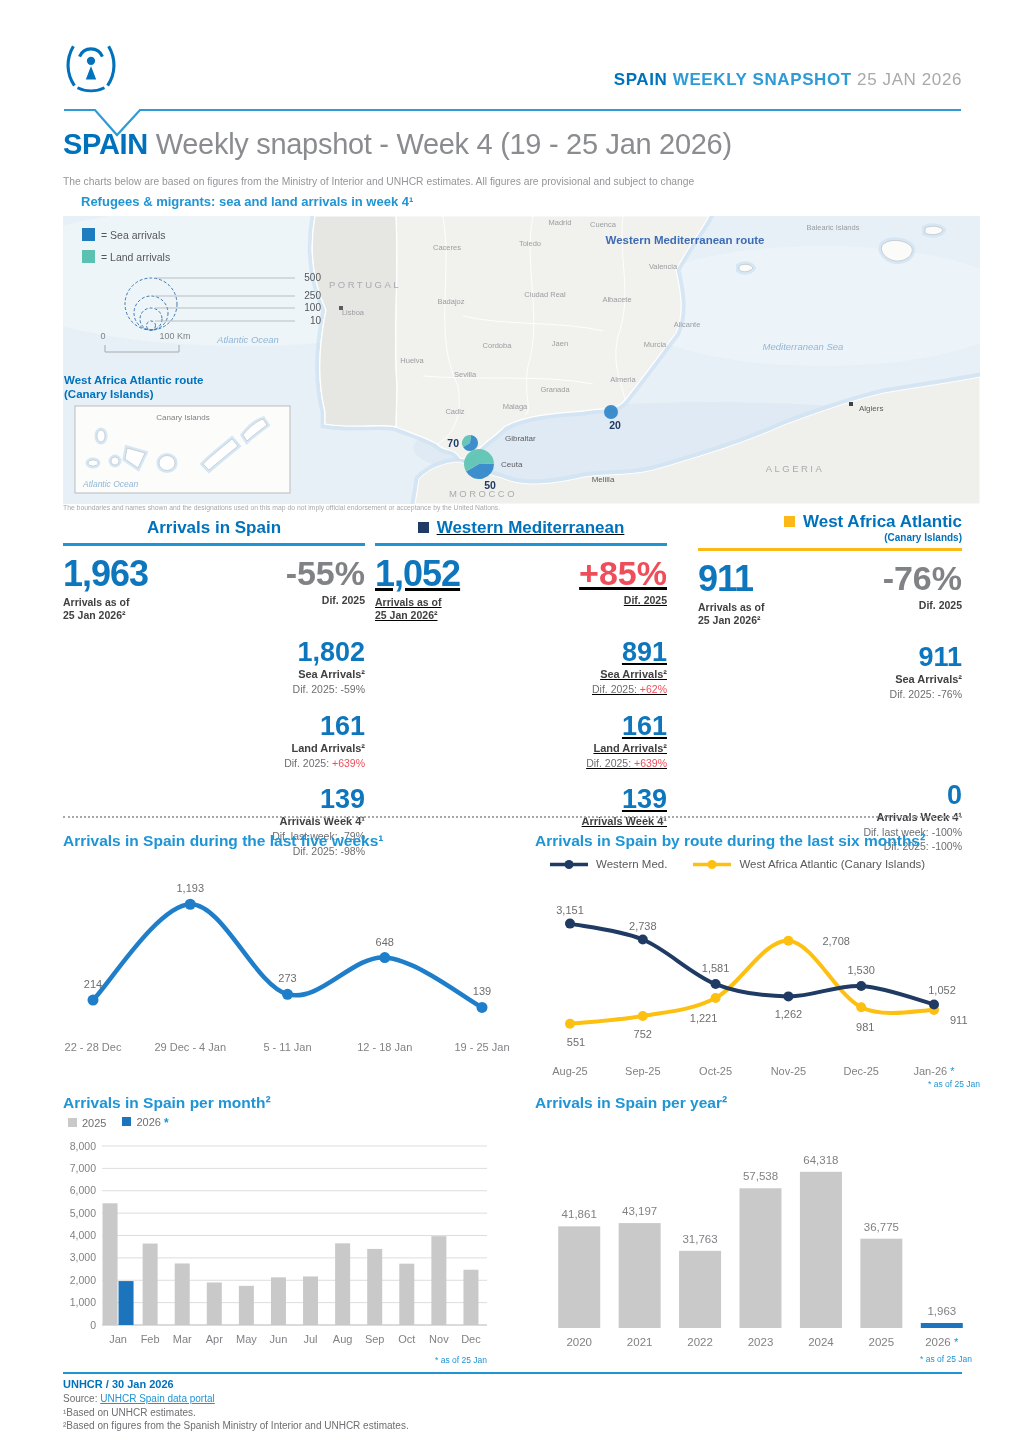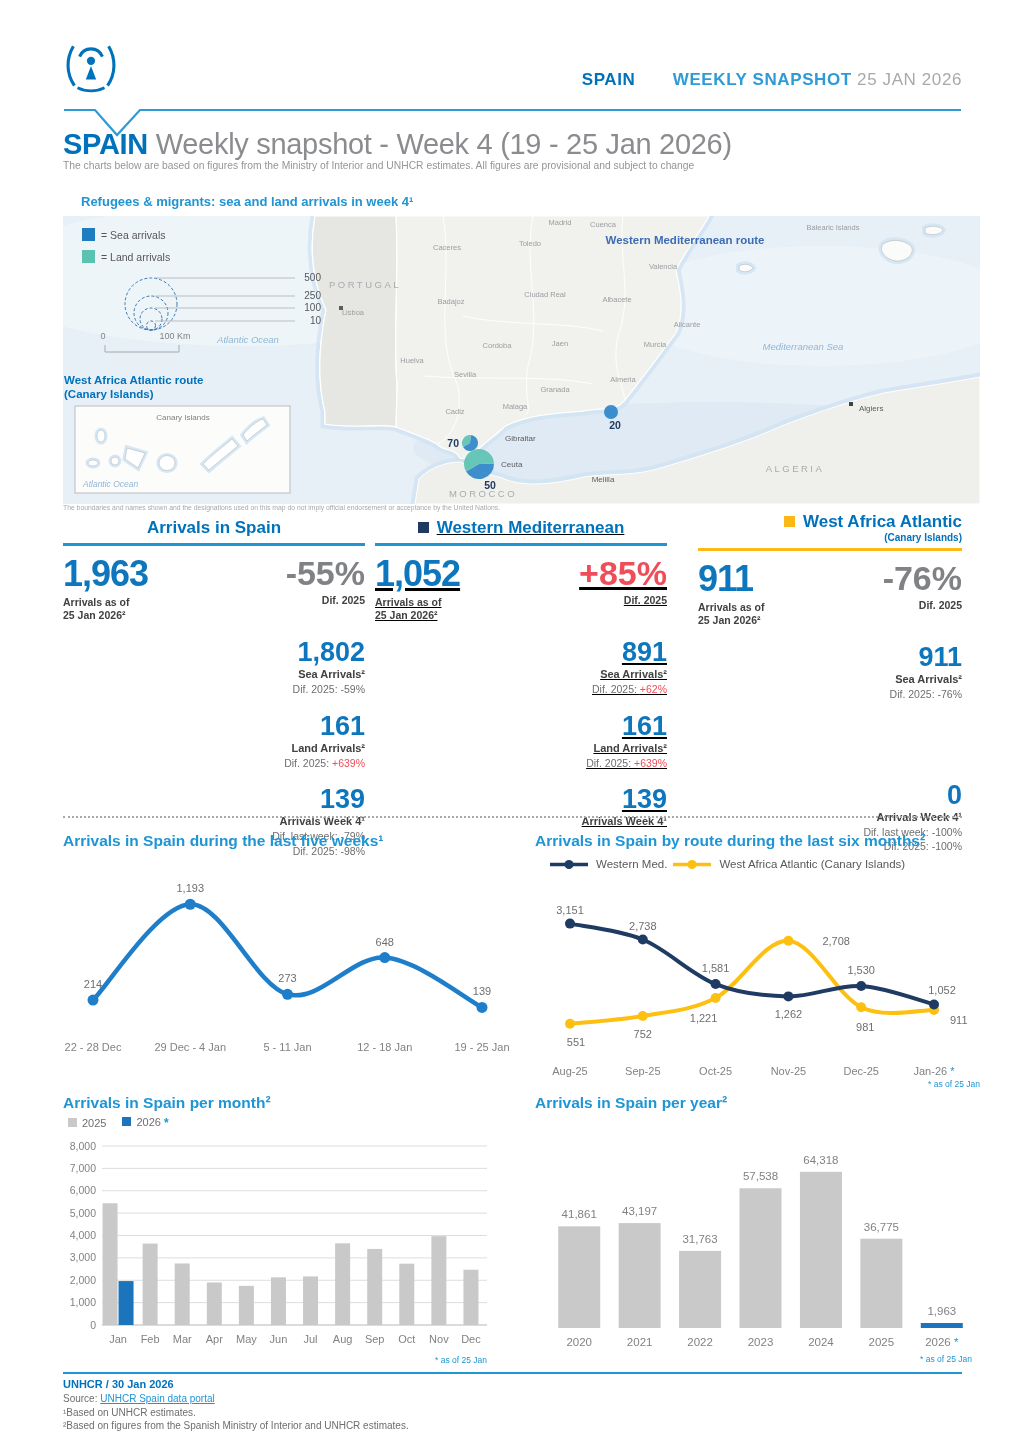--- a/index.html
+++ b/index.html
@@ -7,28 +7,28 @@
        font-family:"Liberation Sans",sans-serif;overflow:hidden;}
   .abs{position:absolute;}
 
   
   #logo{left:63px;top:38px;display:flex;align-items:flex-start;}
   #logo-text{margin-left:8px;}
   #logo-word{font-size:37px;font-weight:bold;color:#0072BC;line-height:.95;letter-spacing:-.5px;}
   #logo-tag{font-size:9.5px;font-weight:bold;color:#0072BC;margin-top:2px;}
   #header-right{right:62px;top:70px;font-size:17px;letter-spacing:.6px;white-space:nowrap;}
   #header-right .hs{color:#0072BC;font-weight:bold;}
-  #header-right .hm{color:#2E9BD6;font-weight:bold;padding-left:32px;}
+  #header-right .hm{color:#2E9BD6;font-weight:bold;}
   #header-right .hd{color:#A7A9AC;}
 
   
   #main-title{left:63px;top:128px;font-size:29px;letter-spacing:-.3px;white-space:nowrap;}
   #main-title .ts{color:#0072BC;font-weight:bold;}
   #main-title .tr2{color:#8A8C8F;font-weight:400;}
-  #main-sub{left:63px;top:160px;font-size:10.3px;color:#939598;}
+  #main-sub{left:63px;top:176px;font-size:10.3px;color:#939598;}
 
   
   #map-title{left:63px;top:194px;font-size:13px;font-weight:bold;color:#2095D4;margin-left:18px;}
   #map{left:63px;top:216px;}
   #map-disclaimer{left:63px;top:504px;font-size:6.8px;color:#A7A9AC;}
 
   text.m-city{font-size:7.5px;fill:#9B9DA0;}
   text.m-place{font-size:8px;fill:#5B5C5E;}
   text.m-country{font-size:9.5px;fill:#A9ABAE;letter-spacing:2.5px;}
   text.m-ocean{font-size:9.5px;fill:#91B6D6;font-style:italic;}
@@ -63,21 +63,21 @@
 
   #divider{left:63px;top:816px;width:899px;border-top:2px dotted #A7A9AC;}
 
   
   .chart-title{position:absolute;font-size:15.5px;font-weight:bold;color:#2095D4;white-space:nowrap;}
   #ctA{left:63px;top:832px;} #ctB{left:535px;top:832px;}
   #ctC{left:63px;top:1094px;} #ctD{left:535px;top:1094px;}
   #chartA{left:55px;top:858px;} #chartB{left:528px;top:884px;}
   #chartC{left:58px;top:1134px;} #chartD{left:535px;top:1108px;}
 
-  #legendB{left:548px;top:858px;display:flex;gap:4px;align-items:center;
+  #legendB{left:548px;top:858px;display:flex;gap:24px;align-items:center;
            font-size:11.5px;color:#58595B;white-space:nowrap;}
   .lg-item{display:flex;align-items:center;gap:6px;}
   #legendC{left:68px;top:1116px;display:flex;gap:16px;align-items:center;
            font-size:11px;color:#6D6E71;}
   .lg-sq{display:inline-block;width:9px;height:9px;margin-right:5px;}
   .lg-star{color:#2095D4;font-weight:bold;vertical-align:top;font-size:12px;}
 
   text.ch-lbl{font-size:11px;fill:#6D6E71;}
   text.ch-x{font-size:11px;fill:#808285;}
   text.ch-y{font-size:10.5px;fill:#808285;}

